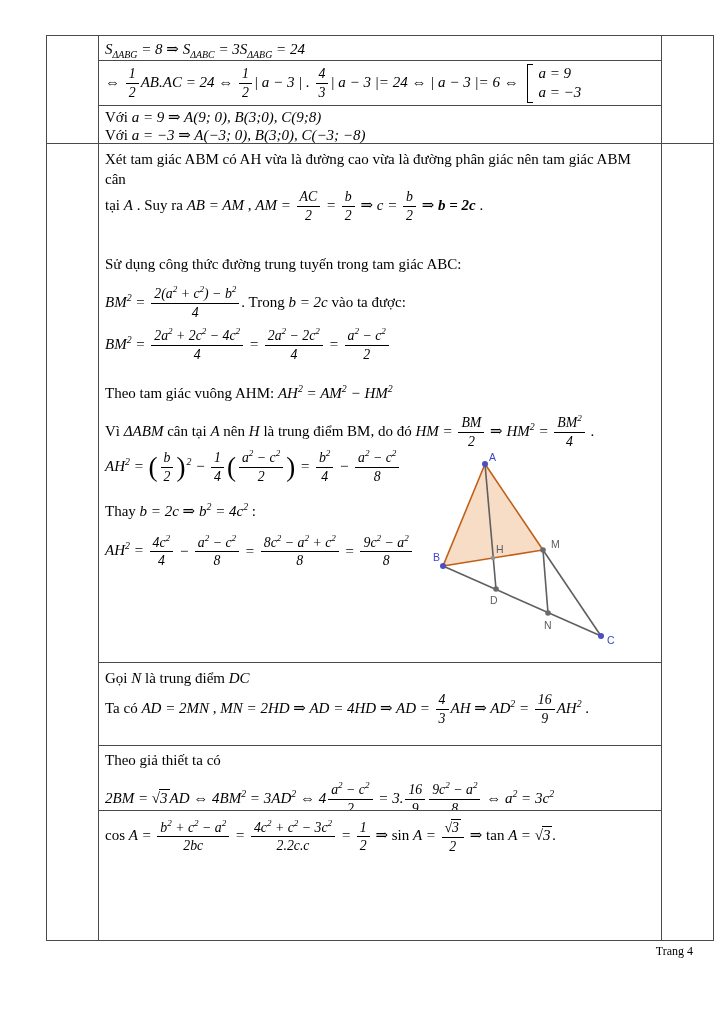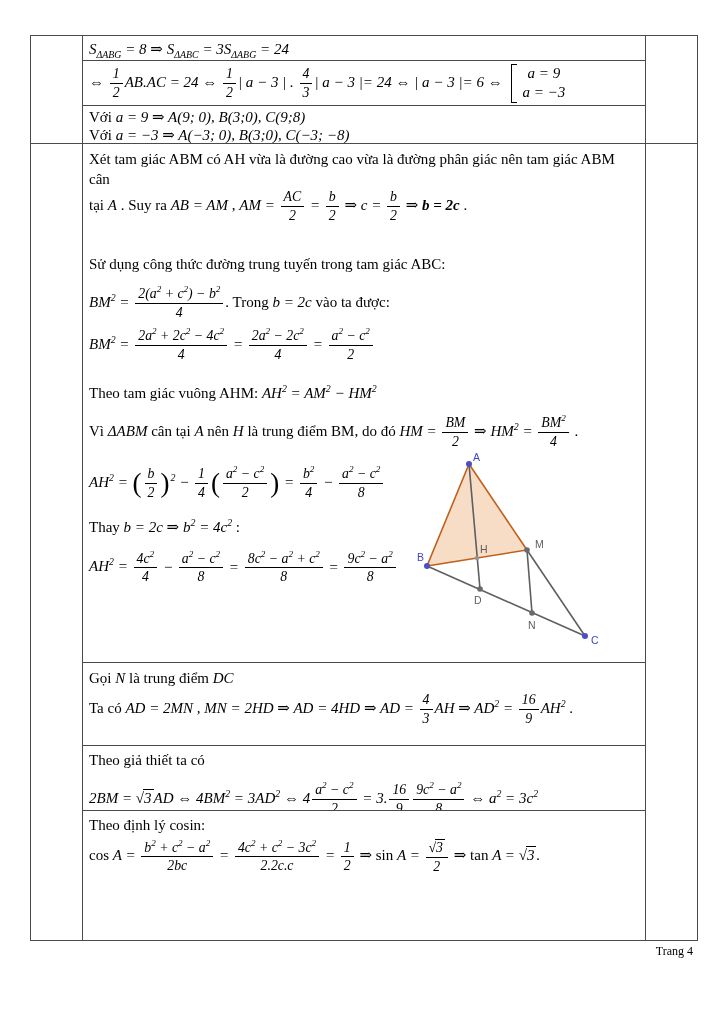--- a/index.html
+++ b/index.html
@@ -1,20 +1,20 @@
 <!DOCTYPE html>
 <html><head>
 <meta charset="utf-8">
 <style>
   *{margin:0;padding:0;box-sizing:border-box;}
   html,body{width:725px;height:1024px;background:#ffffff;overflow:hidden;}
   body{position:relative;font-family:"Liberation Serif","DejaVu Serif",serif;font-size:15px;color:#000;}
 
   .doc-table{
-    position:absolute;left:30px;top:35px;
+    position:absolute;left:46px;top:35px;
     display:grid;
     grid-template-columns:52px 563px 52px;
     grid-template-rows:25px 45px 38px 519px 83px 65px 130px;
     border-top:1px solid #4a4a4a;border-left:1px solid #4a4a4a;
   }
   .cell{border-right:1px solid #4a4a4a;border-bottom:1px solid #4a4a4a;padding:3px 6px;overflow:hidden;}
   .left-top{grid-column:1;grid-row:1/4;}
   .left-bottom{grid-column:1;grid-row:4/8;}
   .right-top{grid-column:3;grid-row:1/4;}
   .right-bottom{grid-column:3;grid-row:4/8;}
@@ -35,31 +35,31 @@
         margin:0 2px;font-style:italic;line-height:1.15;text-align:center;}
   .frac .num{padding:0 3px 1px;border-bottom:1px solid #000;font-size:0.92em;line-height:1.15;}
   .frac .den{padding:1px 3px 0;font-size:0.92em;line-height:1.15;}
 
   sup,sub{font-size:0.66em;line-height:0;}
   .sqrt{white-space:nowrap;}
   .sqrt .rad{font-style:normal;letter-spacing:-1px;}
   .sqrt .bar{display:inline-block;border-top:1.2px solid currentColor;padding:0 2px 0 1px;line-height:1.1;}
 
   .bigp{font-size:1.8em;font-style:normal;vertical-align:middle;line-height:0.85;margin:0 1px;}
-  .cases{display:inline-flex;vertical-align:middle;margin-left:5px;text-align:center;}
+  .cases{display:inline-flex;vertical-align:middle;margin-left:5px;}
   .cases .cb2{width:6px;border:1.5px solid #000;border-right:none;margin-right:5px;align-self:stretch;}
   .cases .cl{display:flex;flex-direction:column;font-style:italic;line-height:1.3;}
 
   .p1{margin-top:0;}
   .p2{margin-top:30px;}
   .p3{margin-top:12px;}
   .p4{margin-top:8px;}
   .p5{margin-top:20px;}
   .p6{margin-top:12px;}
-  .p7{margin-top:16px;}
+  .p7{}
   .p8{margin-top:16px;}
   .p9{margin-top:14px;}
   .gap4{margin-top:4px;}
   .gap2{margin-top:12px;}
 
   .diagram{position:absolute;right:0;top:308px;width:228px;height:205px;}
 
   .footer{position:absolute;left:30px;top:944px;width:667px;text-align:right;padding-right:4px;font-size:12px;}
 </style>
 </head>
@@ -230,21 +230,20 @@
         </span><span class="mi"> = 3.</span><span class="frac">
           <span class="num">16</span>
           <span class="den">9</span>
         </span><span class="frac">
           <span class="num">9c<sup>2</sup> − a<sup>2</sup></span>
           <span class="den">8</span>
         </span><span class="mi"> ⇔ a<sup>2</sup> = 3c<sup>2</sup></span></div>
   </div>
 
   <div class="cell cg">
-    <div class="line"><span class="rm">Theo định lý cosin:</span></div>
     <div class="line gap4"><span class="rm">cos </span><span class="mi">A = </span><span class="frac">
           <span class="num">b<sup>2</sup> + c<sup>2</sup> − a<sup>2</sup></span>
           <span class="den">2bc</span>
         </span><span class="mi"> = </span><span class="frac">
           <span class="num">4c<sup>2</sup> + c<sup>2</sup> − 3c<sup>2</sup></span>
           <span class="den">2.2c.c</span>
         </span><span class="mi"> = </span><span class="frac">
           <span class="num">1</span>
           <span class="den">2</span>
         </span><span class="mi"> ⇒ </span><span class="rm">sin </span><span class="mi">A = </span><span class="frac">

